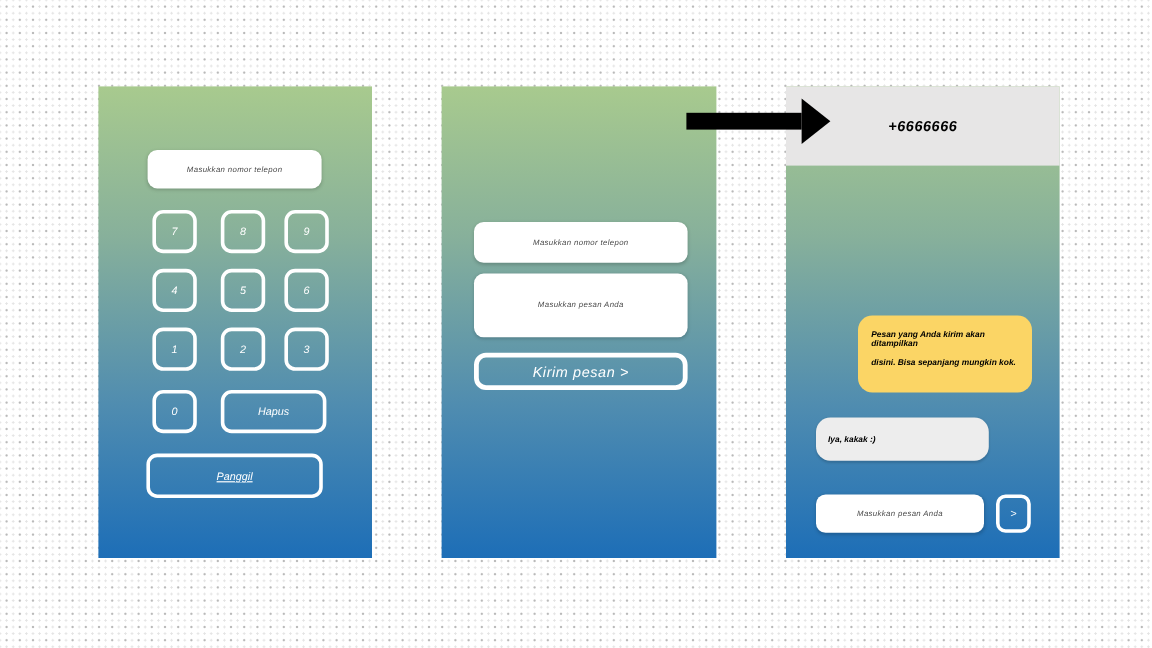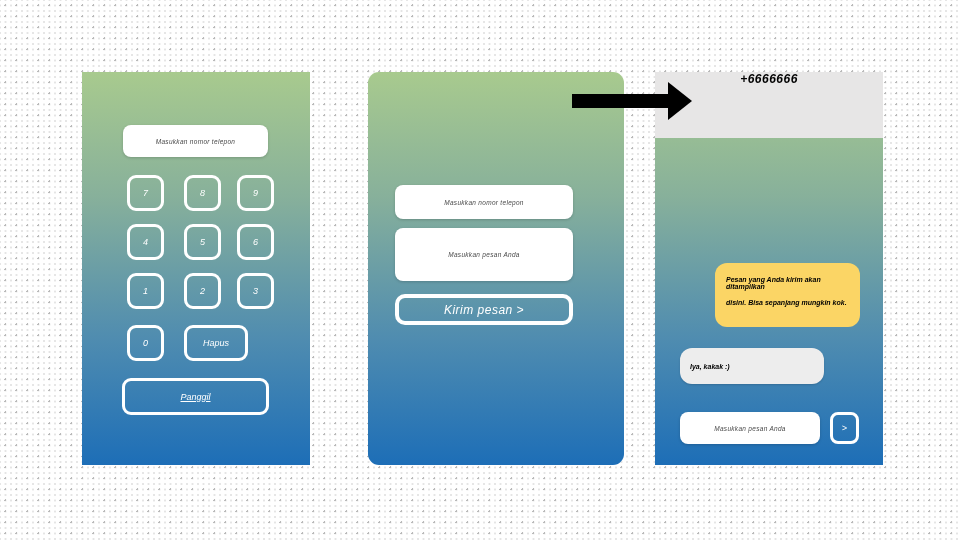--- a/index.html
+++ b/index.html
@@ -17,21 +17,21 @@
   }
 
   .phone {
     position: absolute;
     top: 72px;
     width: 228px;
     height: 393px;
     background: linear-gradient(180deg, #a8ca8e 0%, #87b09b 32%, #4f8cb0 68%, #1d6eb7 100%);
   }
   #phone1 { left: 82px; }
-  #phone2 { left: 368px; width: 256px; border-radius: 11px; }
+  #phone2 { left: 368px; width: 229px; }
   #phone3 { left: 655px; }
 
   .white-box {
     position: absolute;
     background: #ffffff;
     border-radius: 8px;
     box-shadow: 0 1px 3px rgba(0,0,0,0.18);
     display: flex;
     align-items: center;
     justify-content: center;
@@ -50,21 +50,21 @@
     border: 3px solid #ffffff;
     border-radius: 9px;
     color: #ffffff;
     font-size: 9px;
     font-style: italic;
     display: flex;
     align-items: center;
     justify-content: center;
     cursor: pointer;
   }
-  .key.wide   { width: 64px; }
+  .key.wide   { width: 88px; }
   .key.full   { width: 147px; height: 37px; text-decoration: underline; }
 
   
   .outline-btn {
     position: absolute;
     background: transparent;
     border: 4px solid #ffffff;
     border-radius: 10px;
     color: #ffffff;
     font-size: 12px;
@@ -77,21 +77,21 @@
   }
 
   
   .chat-header {
     position: absolute;
     left: 0; top: 0;
     width: 100%;
     height: 66px;
     background: #e7e6e6;
     display: flex;
-    align-items: flex-start;
+    align-items: center;
     justify-content: center;
   }
   .chat-number {
     color: #000000;
     font-size: 12px;
     font-weight: bold;
     font-style: italic;
     letter-spacing: 0.5px;
   }
   .bubble {

